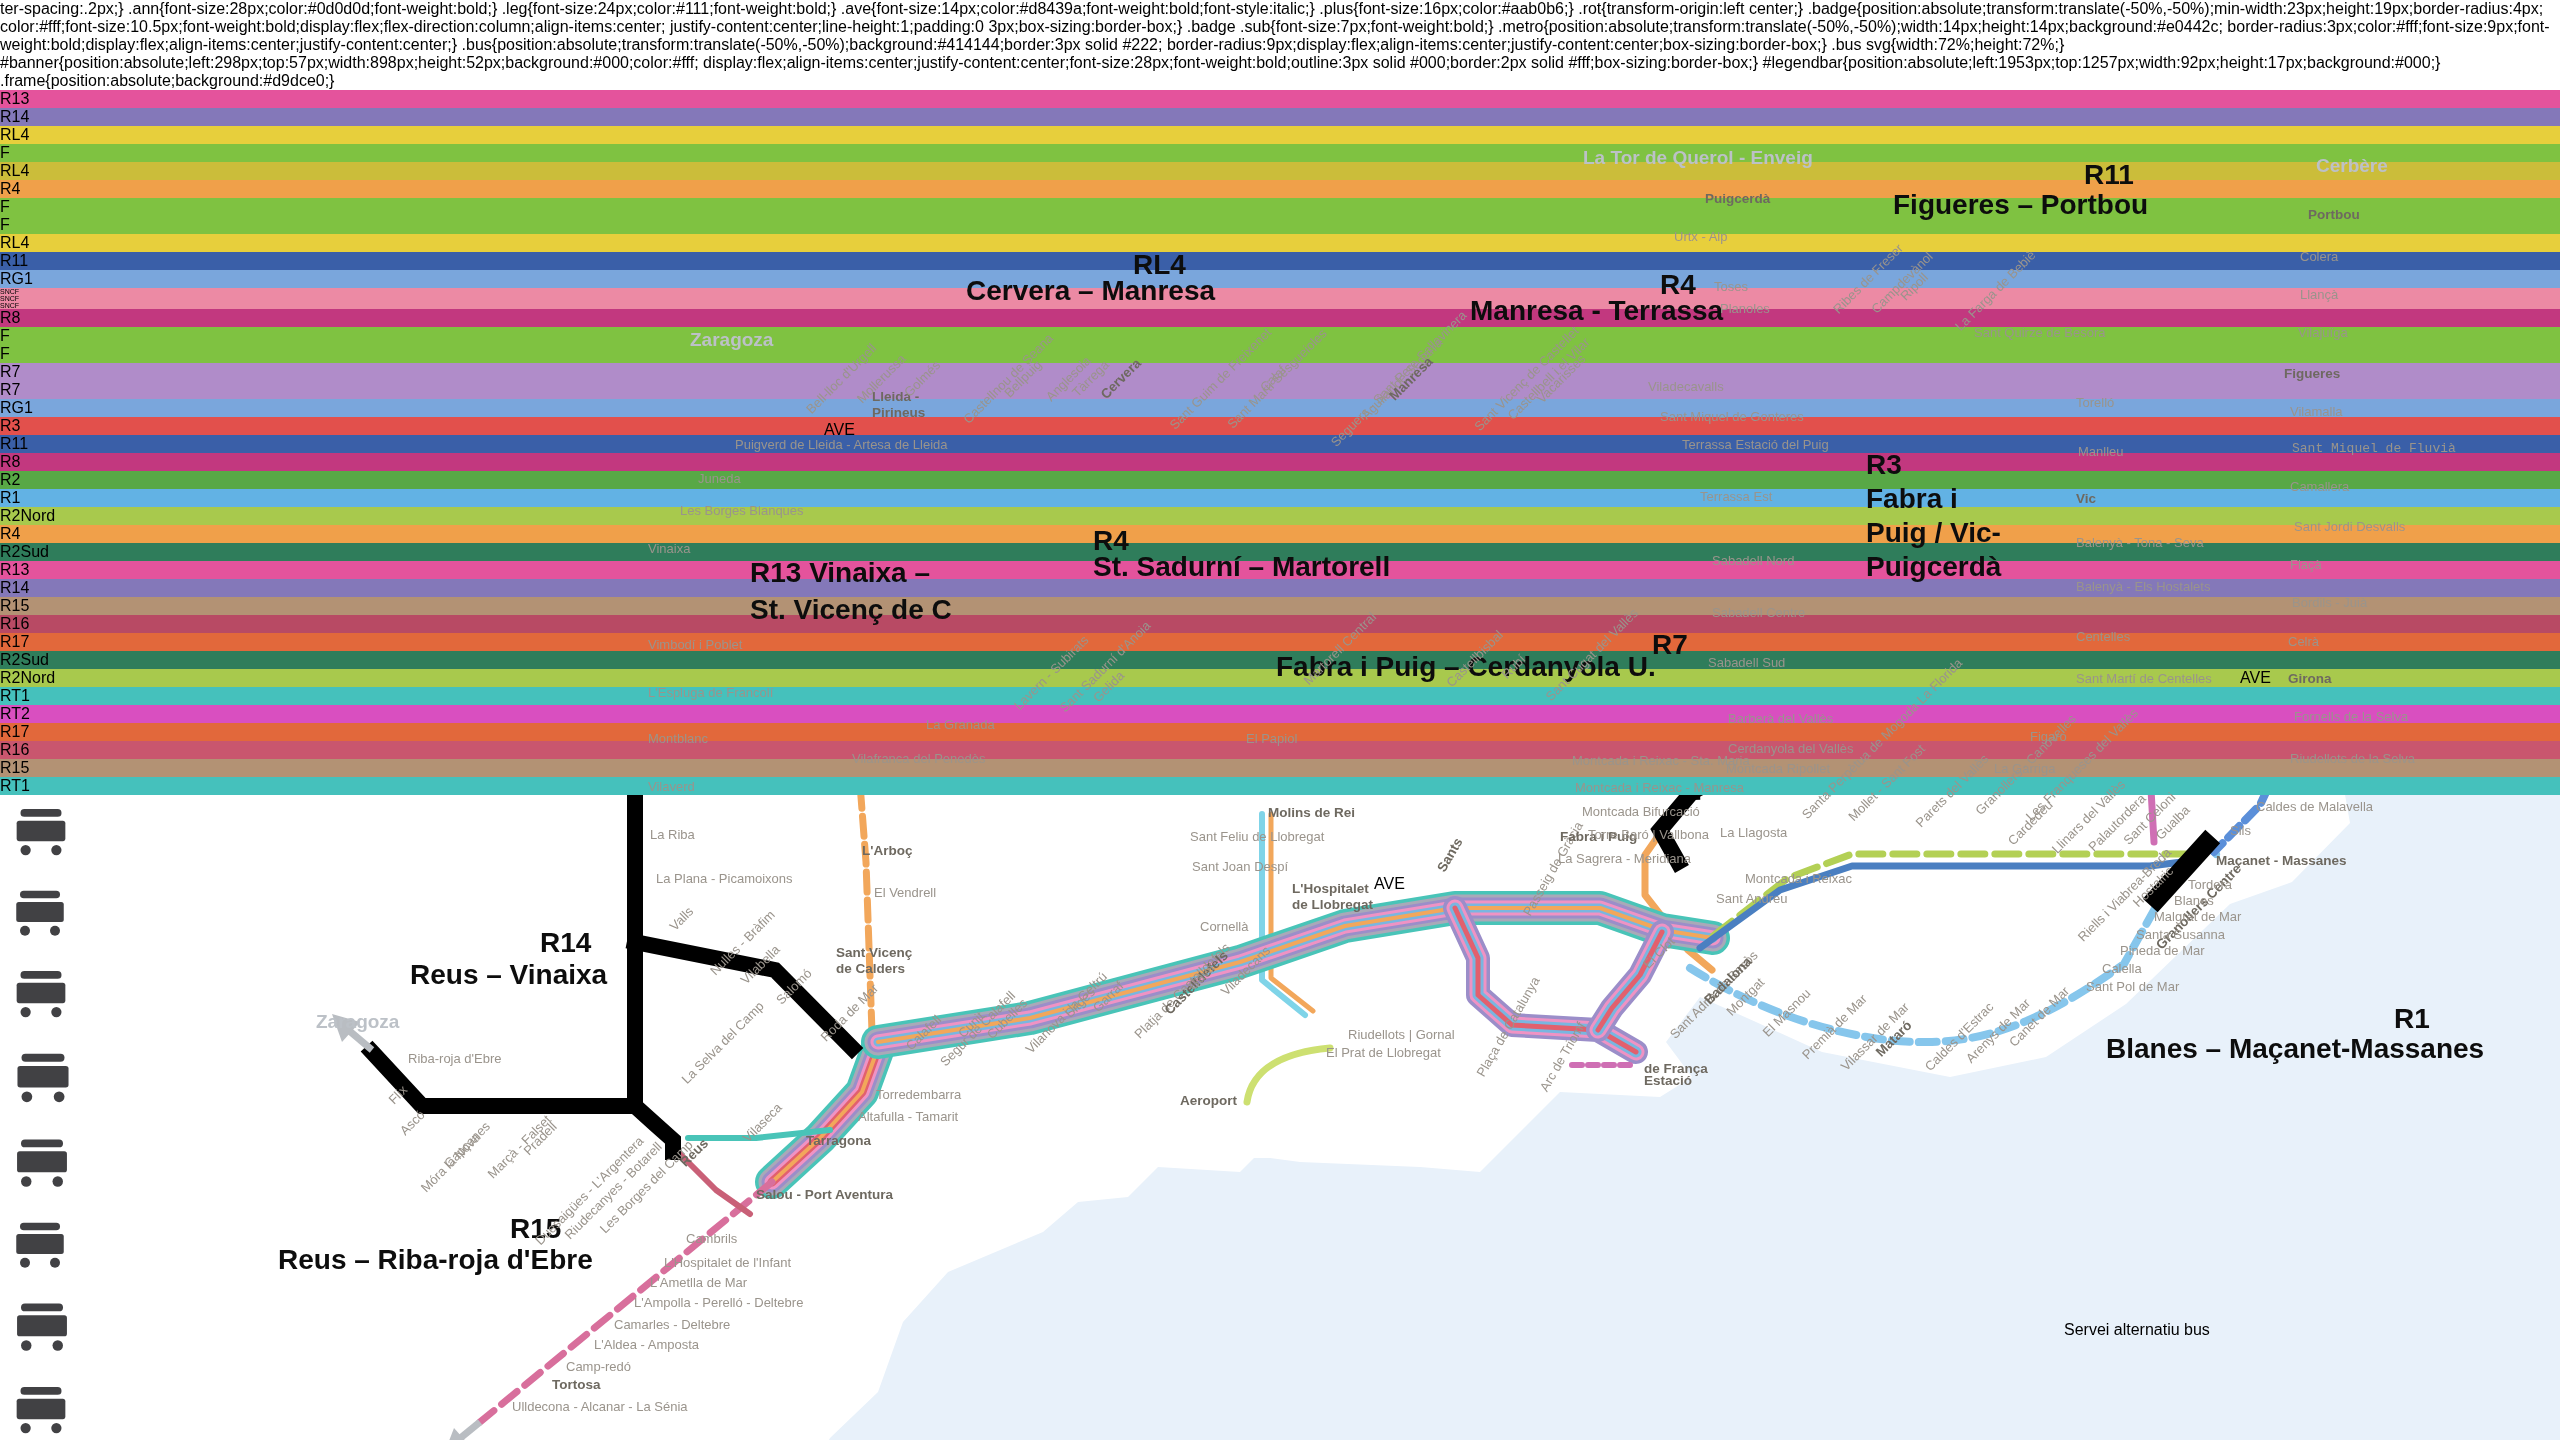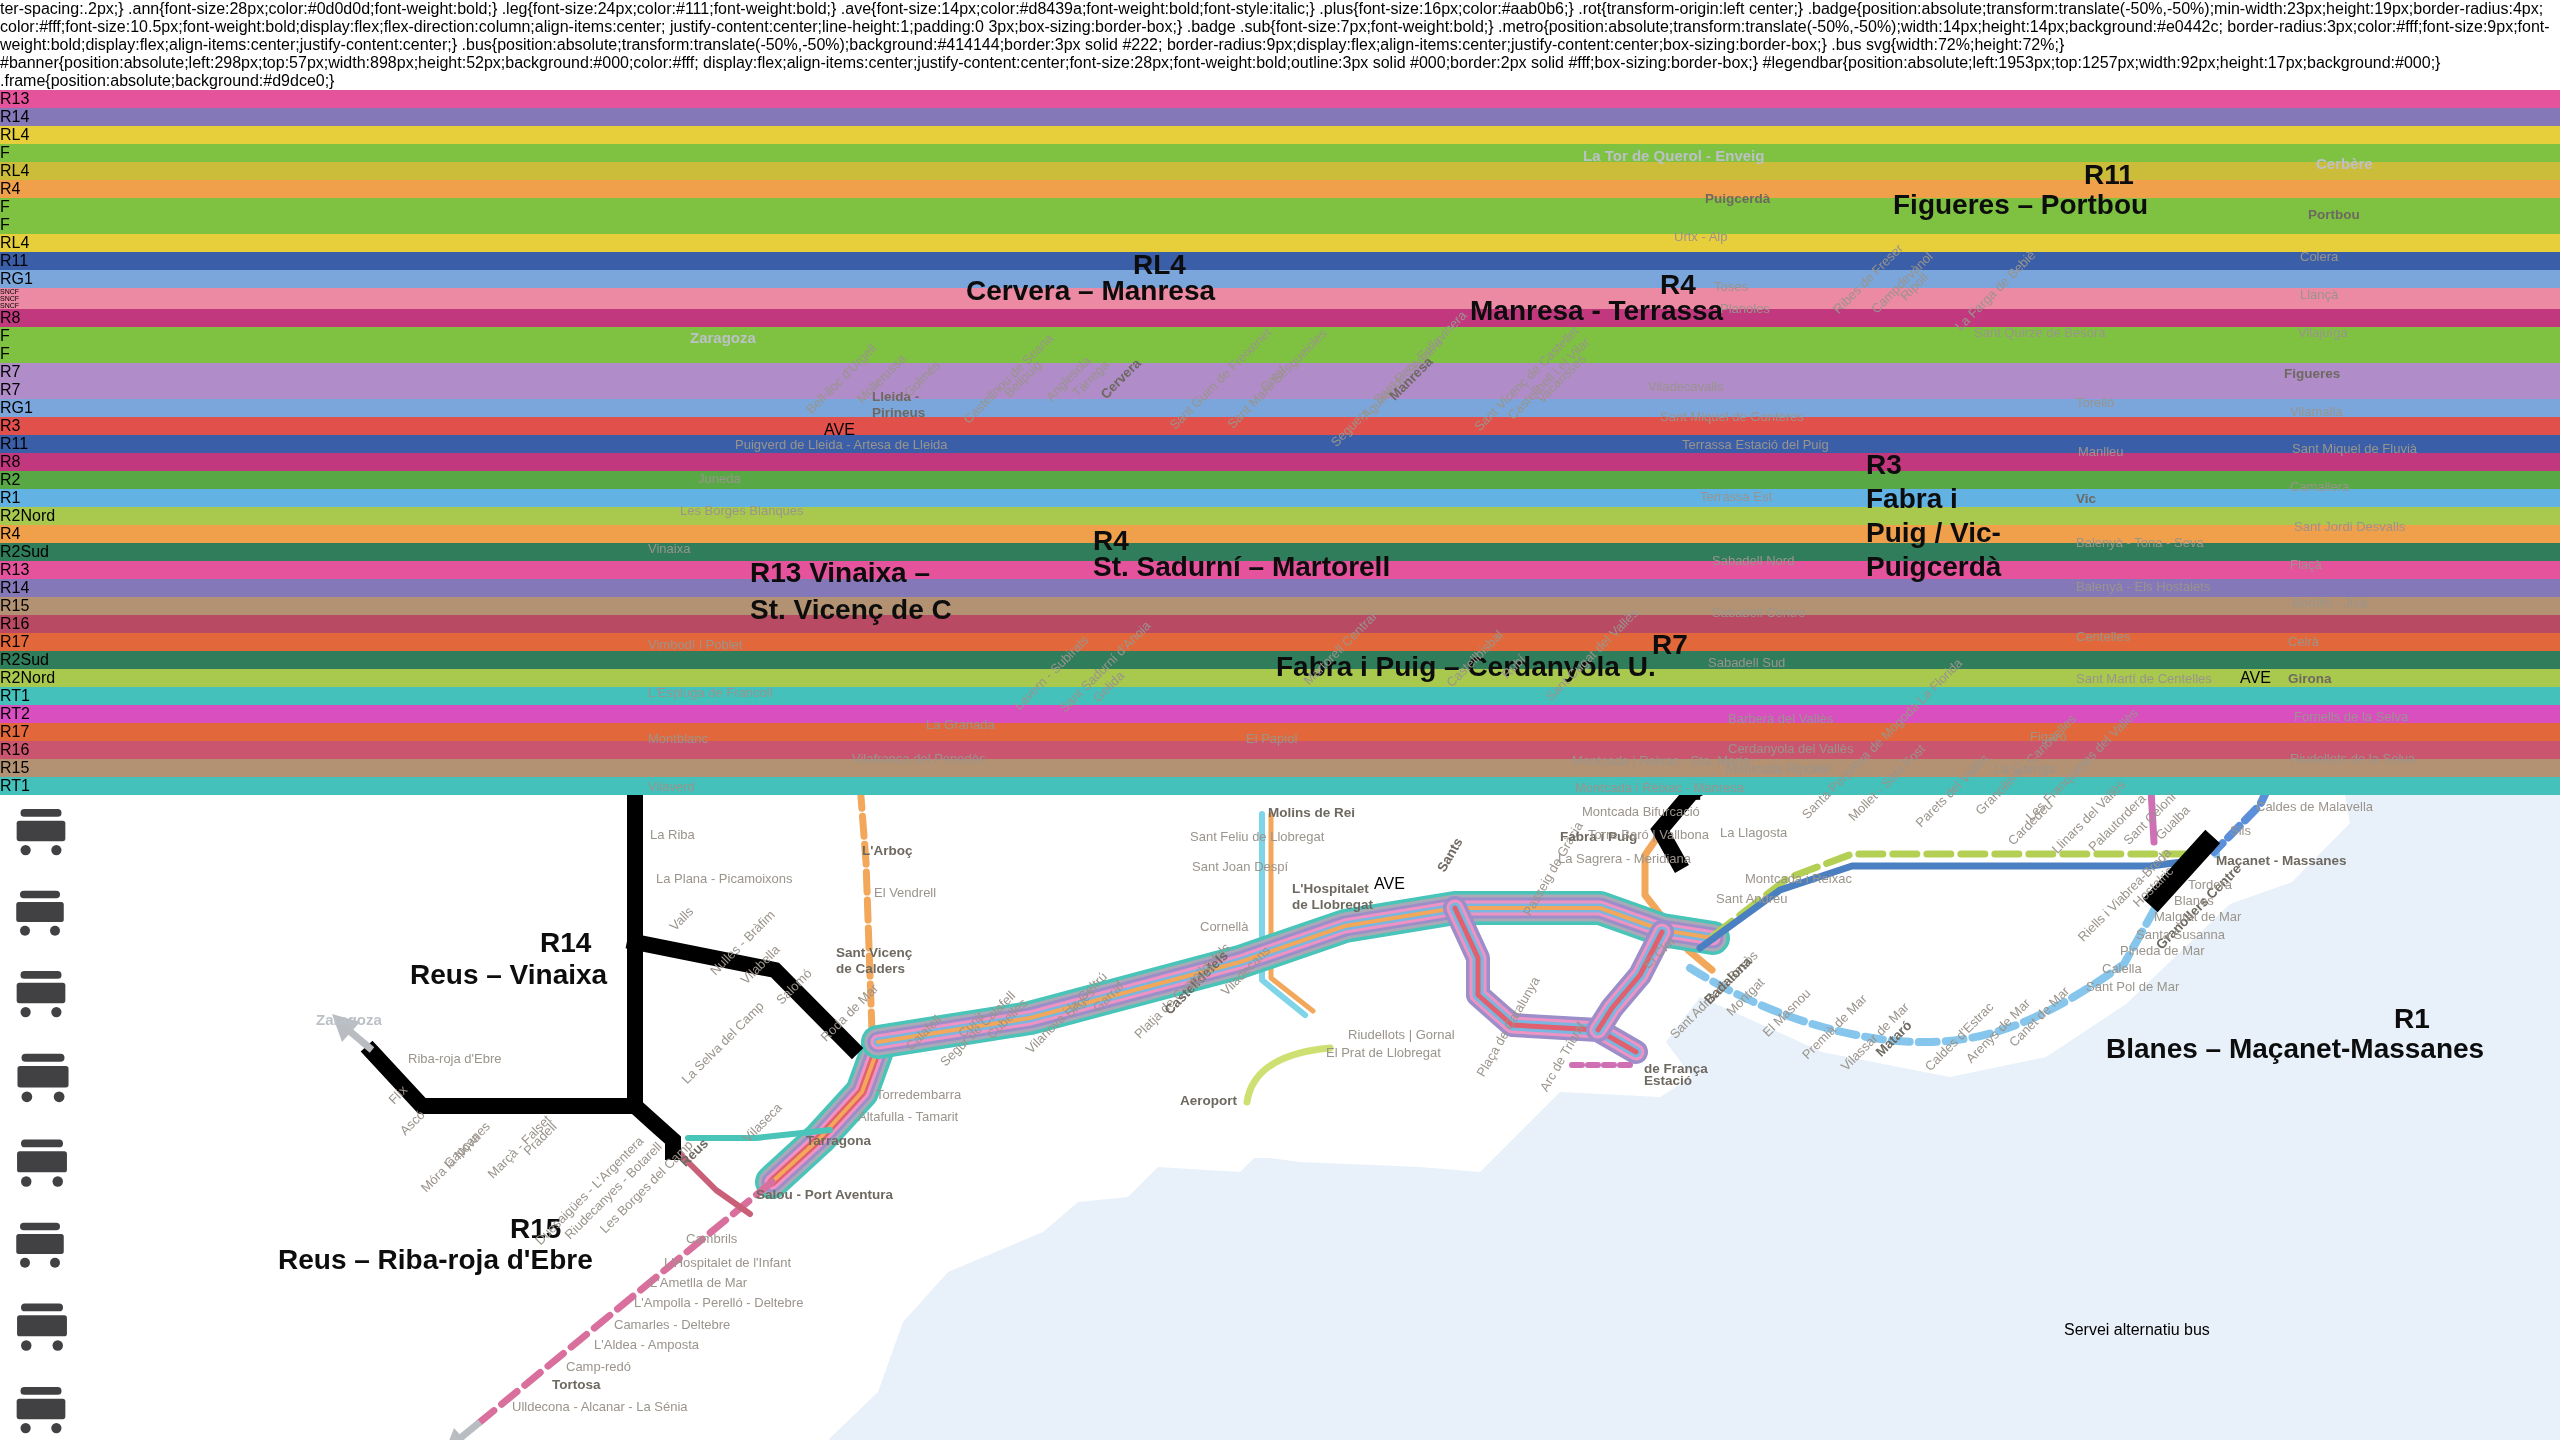--- a/index.html
+++ b/index.html
@@ -2,21 +2,21 @@
 <html style="--bus_overlay: #000000; --sea: #e8f1fa; --rl4_yellow: #e6d44e; --r4_orange: #f2a75b; --r8_pink: #cf6fb4; --r11_blue: #5b8fd9; --r1_lightblue: #86c6ec; --r2nord_green: #b3d055; --r13_pink: #e4539c; --r14_purple: #8478b9; --r15_tan: #b39274; --r16_rose: #d86f9c; --r17_orange: #e2683b; --rt1_teal: #45c1bc; --metro_red: #e0442c; --ave_pink: #d8439a; --station_gray: #9a948c; --icon_dark: #414144;"><head>
 <meta charset="utf-8">
 <style>
   html,body{margin:0;padding:0;background:#fff;width:2560px;height:1440px;overflow:hidden;
     font-family:"Liberation Sans",sans-serif;}
   #stage{position:relative;width:2560px;height:1440px;background:#fff;}
   svg.map{position:absolute;left:0;top:0;}
   .lbl{position:absolute;white-space:nowrap;line-height:1.05;}
   .st{font-size:13px;color:#9a948c;}
   .stb{font-size:13.5px;color:#6e6960;font-weight:bold;}
-  .city{font-size:15px;color:#bcc1c7;font-weight:bold;}
+  .city{font-size:19px;color:#bcc1c7;font-weight:bold;}
   .ann{font-size:28px;color:#0d0d0d;font-weight:bold;let</style></head><body>ter-spacing:.2px;}
   .ann{font-size:28px;color:#0d0d0d;font-weight:bold;}
   .leg{font-size:24px;color:#111;font-weight:bold;}
   .ave{font-size:14px;color:#d8439a;font-weight:bold;font-style:italic;}
   .plus{font-size:16px;color:#aab0b6;}
   .rot{transform-origin:left center;}
   .badge{position:absolute;transform:translate(-50%,-50%);min-width:23px;height:19px;border-radius:4px;
     color:#fff;font-size:10.5px;font-weight:bold;display:flex;flex-direction:column;align-items:center;
     justify-content:center;line-height:1;padding:0 3px;box-sizing:border-box;}
   .badge .sub{font-size:7px;font-weight:bold;}
@@ -164,21 +164,21 @@
       <div class="lbl city" style="left: 690px; top: 240px;">Zaragoza</div>
       <div class="lbl city" style="left: 316px; top: 922px;">Zaragoza</div>
       <div class="lbl city" style="left: 1583px; top: 58px;">La Tor de Querol - Enveig</div>
       <div class="lbl city" style="left: 2316px; top: 66px;">Cerbère</div>
       <div class="lbl stb" style="left: 2308px; top: 118px;">Portbou</div>
       <div class="lbl st" style="left: 2300px; top: 160px;">Colera</div>
       <div class="lbl st" style="left: 2300px; top: 198px;">Llançà</div>
       <div class="lbl st" style="left: 2298px; top: 236px;">Vilajuïga</div>
       <div class="lbl stb" style="left: 2284px; top: 277px;">Figueres</div>
       <div class="lbl st" style="left: 2290px; top: 315px;">Vilamalla</div>
-      <div class="lbl st" style="left: 2292px; top: 352px;">Sant Miquel de Fluvià</div>
+      <div class="lbl st" style="left: 2292px; top: 352px; font-family: Liberation Mono, monospace;">Sant Miquel de Fluvià</div>
       <div class="lbl st" style="left: 2290px; top: 390px;">Camallera</div>
       <div class="lbl st" style="left: 2294px; top: 430px;">Sant Jordi Desvalls</div>
       <div class="lbl st" style="left: 2290px; top: 468px;">Flaçà</div>
       <div class="lbl st" style="left: 2292px; top: 506px;">Bordils - Juià</div>
       <div class="lbl st" style="left: 2288px; top: 545px;">Celrà</div>
       <div class="lbl stb" style="left: 2288px; top: 582px;">Girona</div>
       <div class="lbl ave" style="left: 2240px; top: 580px;">AVE</div>
       <div class="lbl st" style="left: 2294px; top: 620px;">Fornells de la Selva</div>
       <div class="lbl st" style="left: 2290px; top: 662px;">Riudellots de la Selva</div>
       <div class="lbl st" style="left: 2256px; top: 710px;">Caldes de Malavella</div>

